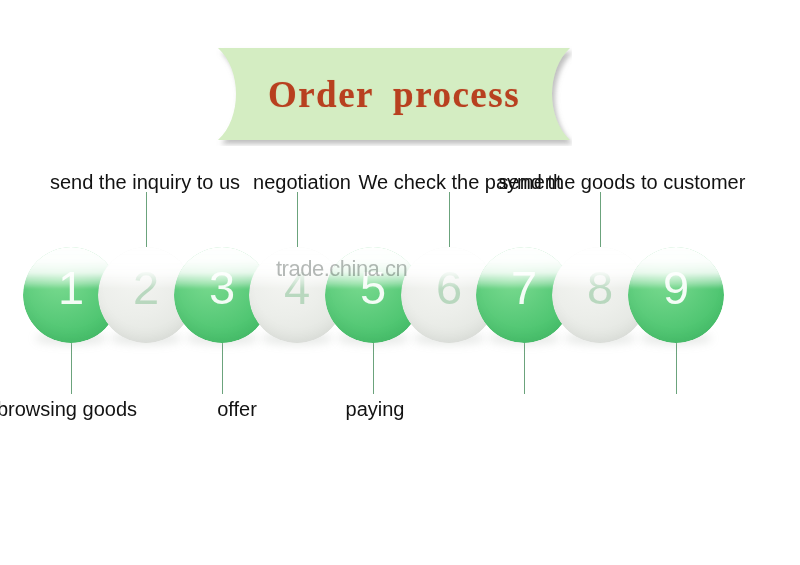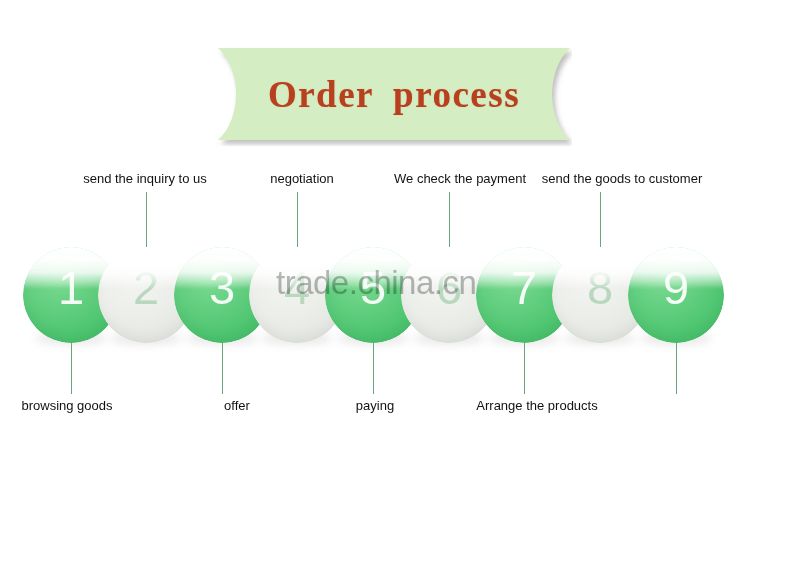--- a/index.html
+++ b/index.html
@@ -141,36 +141,36 @@
   .stem.down {
     top: 332px;
     height: 62px;
     background: linear-gradient(to bottom, rgba(107,163,124,0.3) 0%, #6ba37c 22%, #6ba37c 100%);
   }
 
   
   .step-label {
     position: absolute;
     font-family: "Liberation Sans", sans-serif;
-    font-size: 13px;
+    font-size: 20px;
     font-weight: 400;
     color: #121212;
     white-space: nowrap;
     transform: translateX(-50%);
   }
   .step-label.top { top: 171px; }
   .step-label.bottom { top: 398px; }
 
   
   #watermark {
     position: absolute;
     left: 276px;
-    top: 264px;
-    font-family: "Liberation Sans", sans-serif;
-    font-size: 33px;
+    top: 256px;
+    font-family: "Liberation Sans", sans-serif;
+    font-size: 22px;
     font-weight: 400;
     letter-spacing: -0.5px;
     color: rgba(120,128,124,0.55);
     mix-blend-mode: multiply;
     pointer-events: none;
     white-space: nowrap;
   }
 </style>
 </head>
 <body>
@@ -245,21 +245,20 @@
       </div>
       <div class="step-label top" style="left: 447px; margin-left: 13px;">We check the payment</div>
       <div class="stem down" style="left: 524px;"></div>
       <div class="ball-shadow" style="left: 488px;"></div>
       <div class="ball green" style="left: 476px;">
         <div class="disc"></div>
         <div class="num">7</div>
         <div class="wash"></div>
         <div class="shade"></div>
       </div>
-      <div class="step-label bottom" style="left: 537px;">Arrange the products</div>
       <div class="stem up" style="left: 600px;"></div>
       <div class="ball-shadow" style="left: 564px;"></div>
       <div class="ball grey" style="left: 552px;">
         <div class="disc"></div>
         <div class="num">8</div>
         <div class="wash"></div>
         <div class="shade"></div>
       </div>
       <div class="step-label top" style="left: 608px; padding-left: 28px;">send the goods to customer</div>
       <div class="stem down" style="left: 676px;"></div>

